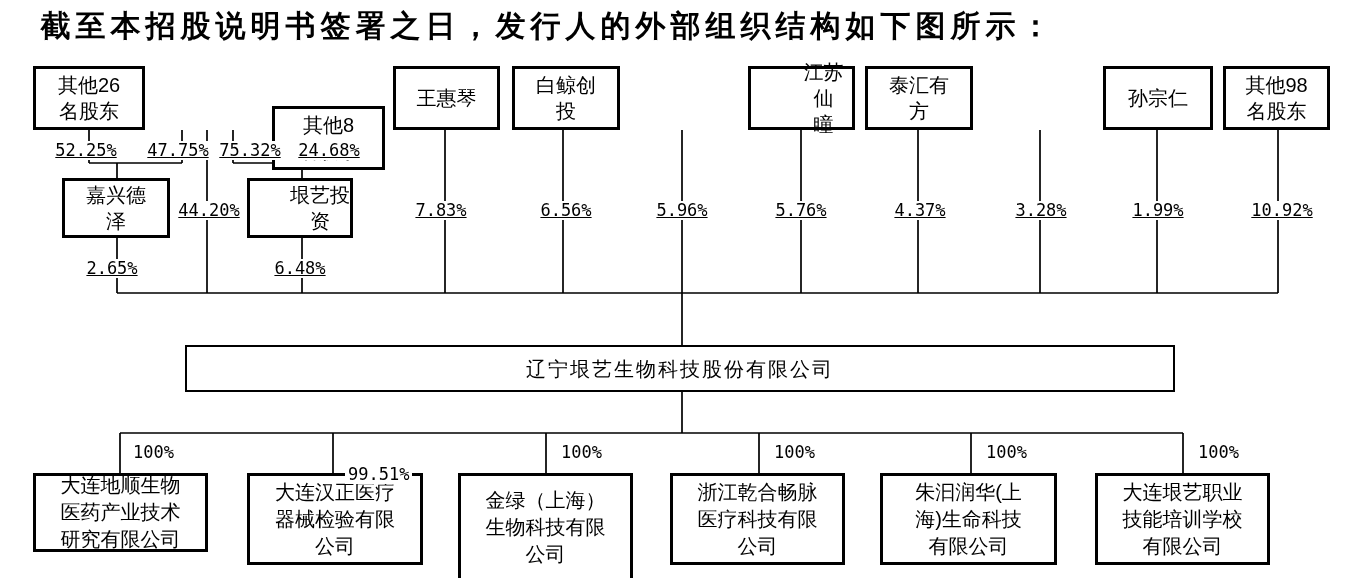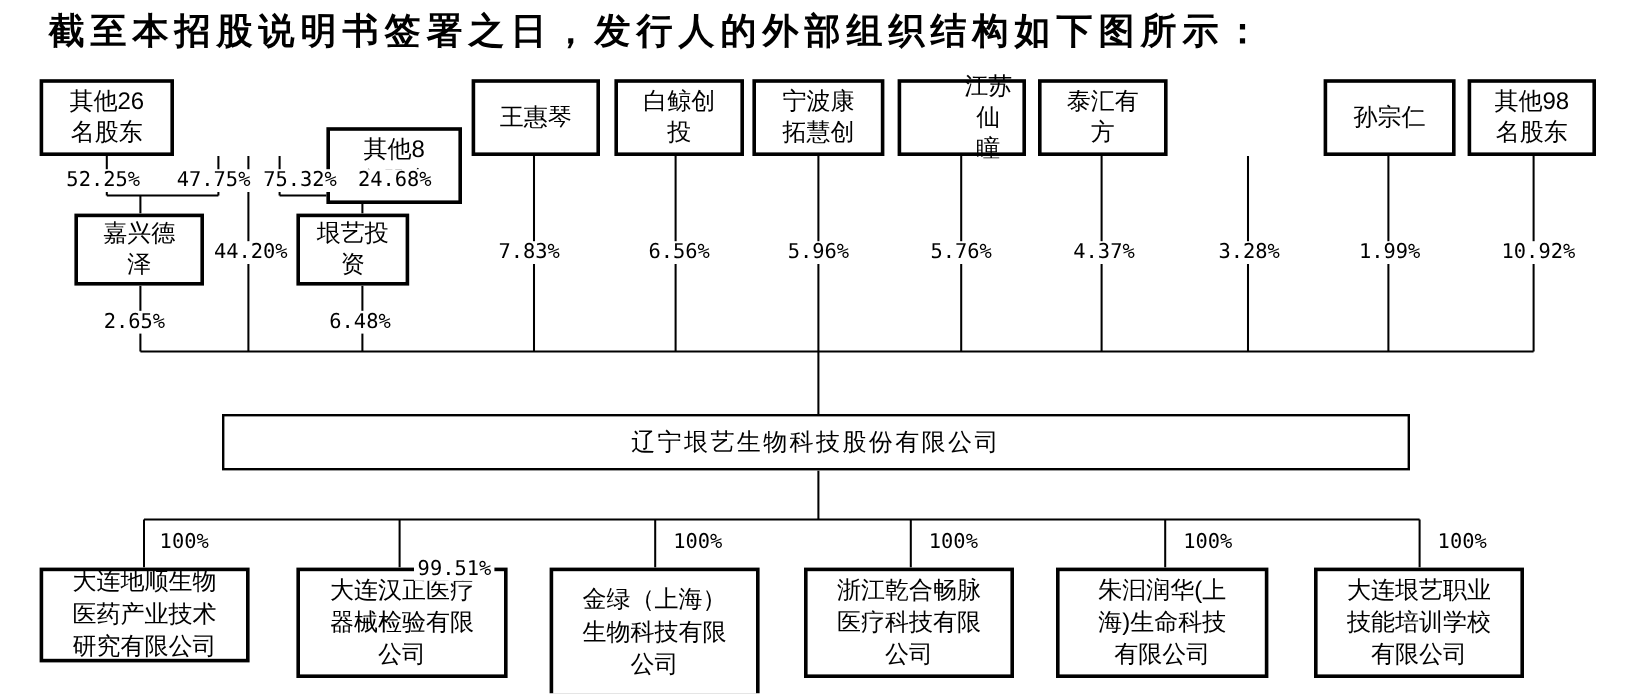--- a/index.html
+++ b/index.html
@@ -19,21 +19,21 @@
     box-sizing:border-box;font-size:20px;line-height:26px;
   }
   .box .lbl{white-space:pre-line;}
   .issuer{border-width:2px;font-size:20px;letter-spacing:2px;}
   .sub{line-height:27px;}
   .pct{
     position:absolute;z-index:3;background:#ffffff;padding:0 3px;
     font-family:"DejaVu Sans Mono",monospace;font-size:17px;line-height:19px;
     white-space:nowrap;
   }
-  .pct.c{transform:translateX(-50%);}
+  .pct.c{transform:translateX(-50%);text-decoration:underline;}
 </style>
 </head>
 <body>
 
 <div id="stage">
 
   <div id="title">截至本招股说明书签署之日，发行人的外部组织结构如下图所示：</div>
 
   <svg class="lines" width="1356" height="578">
     <g stroke="#000" stroke-width="1.7" fill="none">
@@ -63,24 +63,20 @@
       <span class="lbl">其他8
 名股东</span>
     </div>
   <div class="box" style="left:393px;top:66px;width:107px;height:64px;">
       <span class="lbl">王惠琴</span>
     </div>
   <div class="box" style="left:512px;top:66px;width:108px;height:64px;">
       <span class="lbl">白鲸创
 投</span>
     </div>
-  <div class="box" style="left:627px;top:66px;width:110px;height:64px;">
-      <span class="lbl">宁波康
-拓慧创</span>
-    </div>
   <div class="box" style="left:748px;top:66px;width:107px;height:64px;padding-left:44px;">
       <span class="lbl">江苏仙
 瞳</span>
     </div>
   <div class="box" style="left:865px;top:66px;width:108px;height:64px;">
       <span class="lbl">泰汇有
 方</span>
     </div>
   <div class="box" style="left:1103px;top:66px;width:110px;height:64px;">
       <span class="lbl">孙宗仁</span>
@@ -92,21 +88,21 @@
 
   <div class="pct c" style="left:86px;top:141px;">52.25%</div>
   <div class="pct c" style="left:178px;top:141px;">47.75%</div>
   <div class="pct c" style="left:250px;top:141px;">75.32%</div>
   <div class="pct c" style="left:329px;top:141px;">24.68%</div>
 
   <div class="box" style="left:62px;top:178px;width:108px;height:60px;">
       <span class="lbl">嘉兴德
 泽</span>
     </div>
-  <div class="box" style="left:247px;top:178px;width:94px;height:60px;">
+  <div class="box" style="left:247px;top:178px;width:106px;height:60px;justify-content:flex-end;">
       <span class="lbl">垠艺投
 资</span>
     </div>
 
   <div class="pct c" style="left:209px;top:201px;">44.20%</div>
   <div class="pct c" style="left:441px;top:201px;">7.83%</div>
   <div class="pct c" style="left:566px;top:201px;">6.56%</div>
   <div class="pct c" style="left:682px;top:201px;">5.96%</div>
   <div class="pct c" style="left:801px;top:201px;">5.76%</div>
   <div class="pct c" style="left:920px;top:201px;">4.37%</div>

